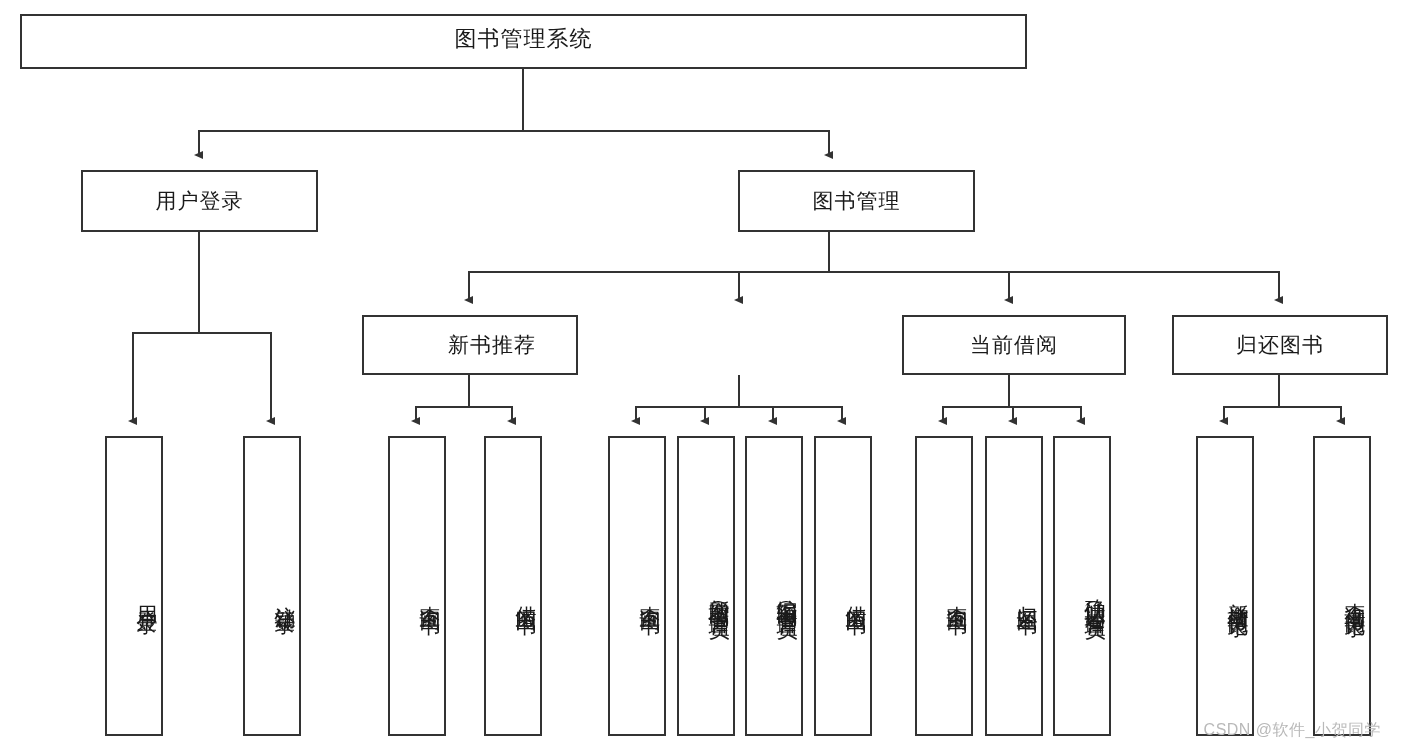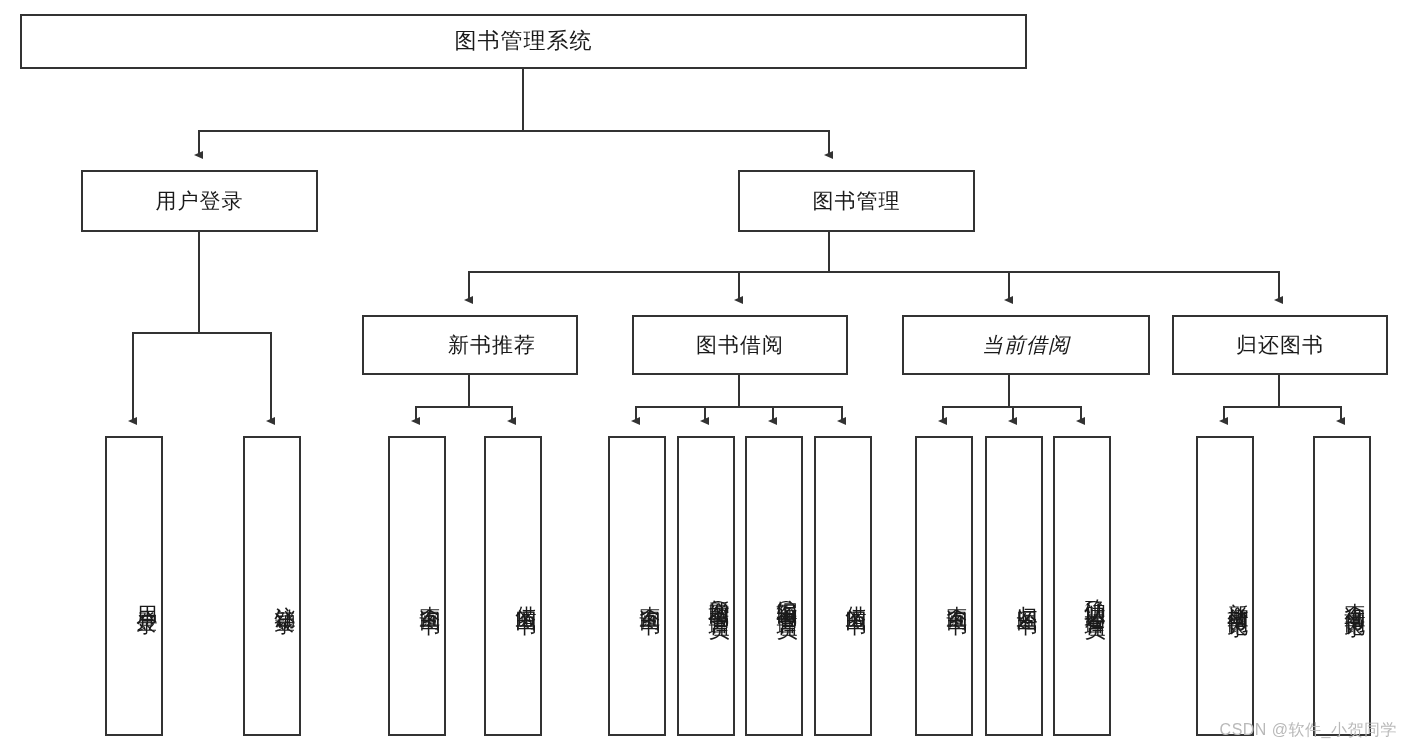--- a/index.html
+++ b/index.html
@@ -45,24 +45,25 @@
     text-orientation: upright;
     font-size: 21px;
     letter-spacing: 3px;
     padding-top: 18px;
     align-items: flex-start;
     justify-content: center;
     white-space: nowrap;
   }
   .node.root {
     font-size: 22px;
+    font-family: Liberation Mono, monospace;
   }
   #watermark {
     position: absolute;
-    right: 8px;
+    right: 24px;
     bottom: 6px;
     font-size: 16px;
     color: #b9b9b9;
     letter-spacing: 0.5px;
     white-space: nowrap;
   }
 </style>
 </head>
 <body>
 
@@ -113,25 +114,22 @@
   </div>
 
   <div class="node horiz" style="left:711px;top:170px;width:237px;height:62px;margin-left:27px;">
     <span>图书管理</span>
   </div>
 
   <div class="node horiz" style="left:362px;top:315px;width:216px;height:60px;padding-left:44px;">
     <span>新书推荐</span>
   </div>
 
-  <div class="node horiz" style="left:632px;top:315px;width:216px;height:60px;">
-    <span>图书借阅</span>
-  </div>
 
-  <div class="node horiz" style="left:902px;top:315px;width:248px;height:60px;font-style:italic;">
+  <div class="node horiz" style="left:902px;top:315px;width:224px;height:60px;">
     <span>当前借阅</span>
   </div>
 
   <div class="node horiz" style="left:1172px;top:315px;width:216px;height:60px;">
     <span>归还图书</span>
   </div>
 
   <div class="node vert" style="left:105px;top:436px;width:58px;height:300px;">
     <span>用户登录</span>
   </div>

